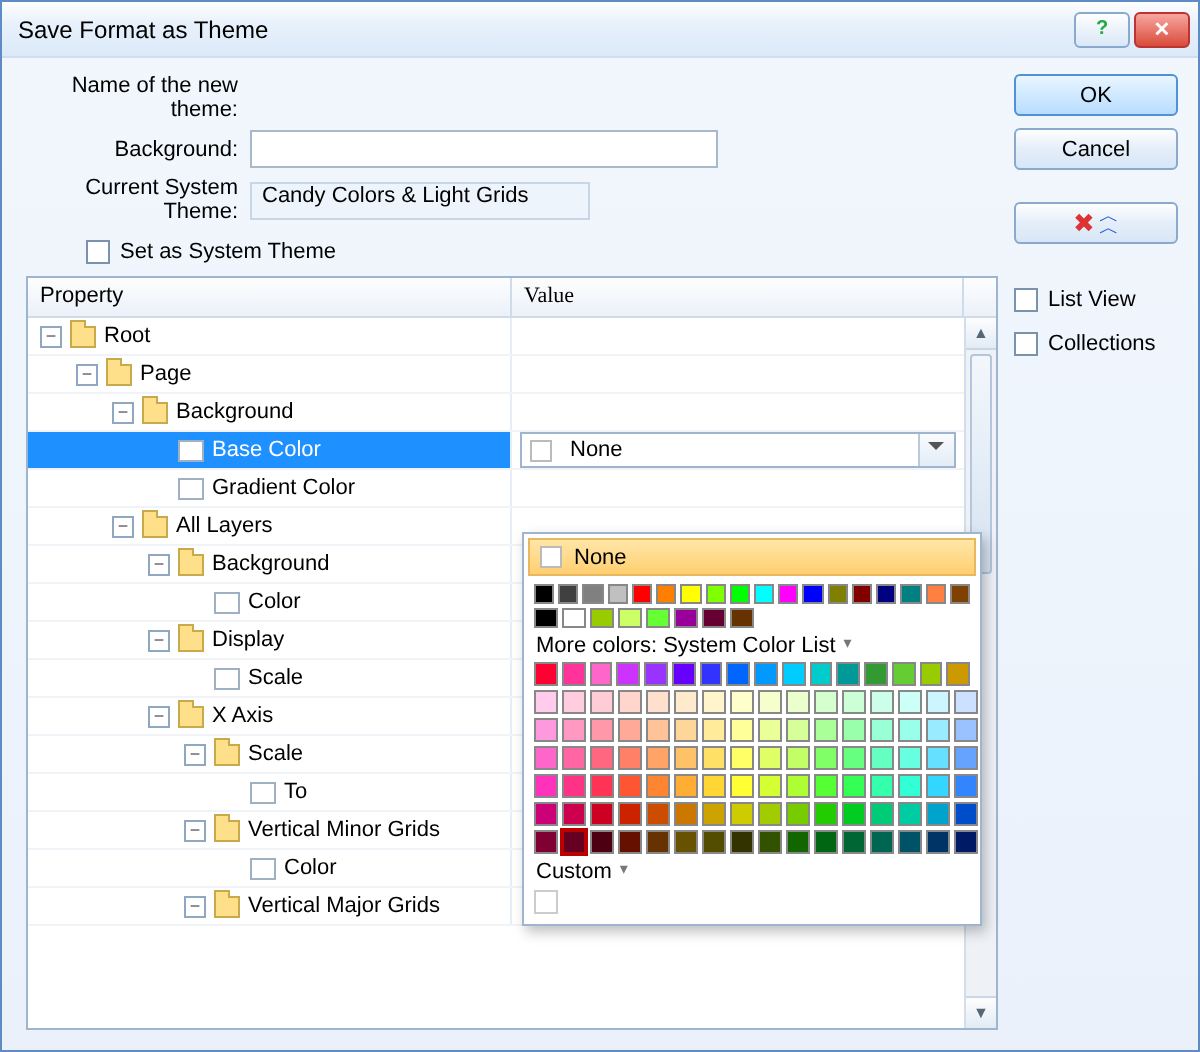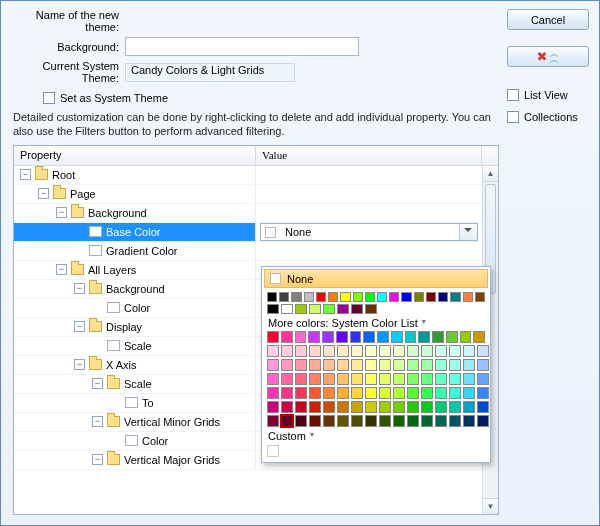--- a/index.html
+++ b/index.html
@@ -265,20 +265,27 @@
   .customrow { display:flex;gap:3px;margin:3px;}
   .customrow .empty { width:12px;height:12px;border:1px solid #ccc; background:#fff;}
   .sel-swatch { outline:2px solid #b00; outline-offset:-1px; }
 
 </style>
 </head>
 <body>
 
 <div class="window">
 
+  <div class="titlebar">
+    <span class="title">Save Format as Theme</span>
+    <div class="winbtns">
+      <div class="winbtn help"></div>
+      <div class="winbtn close"></div>
+    </div>
+  </div>
 
   <div class="body">
     <div class="left">
 
       <div class="formrow">
         <label>Name of the new theme:</label>
       </div>
 
       <div class="formrow">
         <label>Background:</label>
@@ -290,21 +297,20 @@
         <div class="readonly">
           <span>Candy Colors &amp; Light Grids</span>
         </div>
       </div>
 
       <div class="checkbox">
         <span class="box"></span>
         <span>Set as System Theme</span>
       </div>
 
-      <div class="hint">Detailed customization can be done by right-clicking to delete and add individual property. You can also use the Filters button to perform advanced filtering.</div>
 
       <div class="grid">
         <div class="gridhead">
           <div class="gh-prop">Property</div>
           <div class="gh-val">Value</div>
           <div class="gh-sb"></div>
         </div>
         <div class="gridbody">
           <div class="gridinner" id="tree-mount">
               <div class="row">
@@ -462,20 +468,23 @@
         <div class="vscroll">
           <div class="arrow">▲</div>
           <div class="thumb"></div>
           <div class="arrow bot">▼</div>
         </div>
       </div>
 
     </div>
 
     <div class="right">
+      <div class="btn primary">
+        <span>OK</span>
+      </div>
       <div class="btn">
         <span>Cancel</span>
       </div>
       <div style="height:4px"></div>
       <div class="btn" style="justify-content:center;gap:2px">
         <span style="color:#d33;font-size:13px;">✖</span>
         <span style="color:#2a5bd7;font-size:10px;line-height:0.6;display:flex;flex-direction:column;">
           <span>︿</span>
             <span>︿</span>
         </span>

